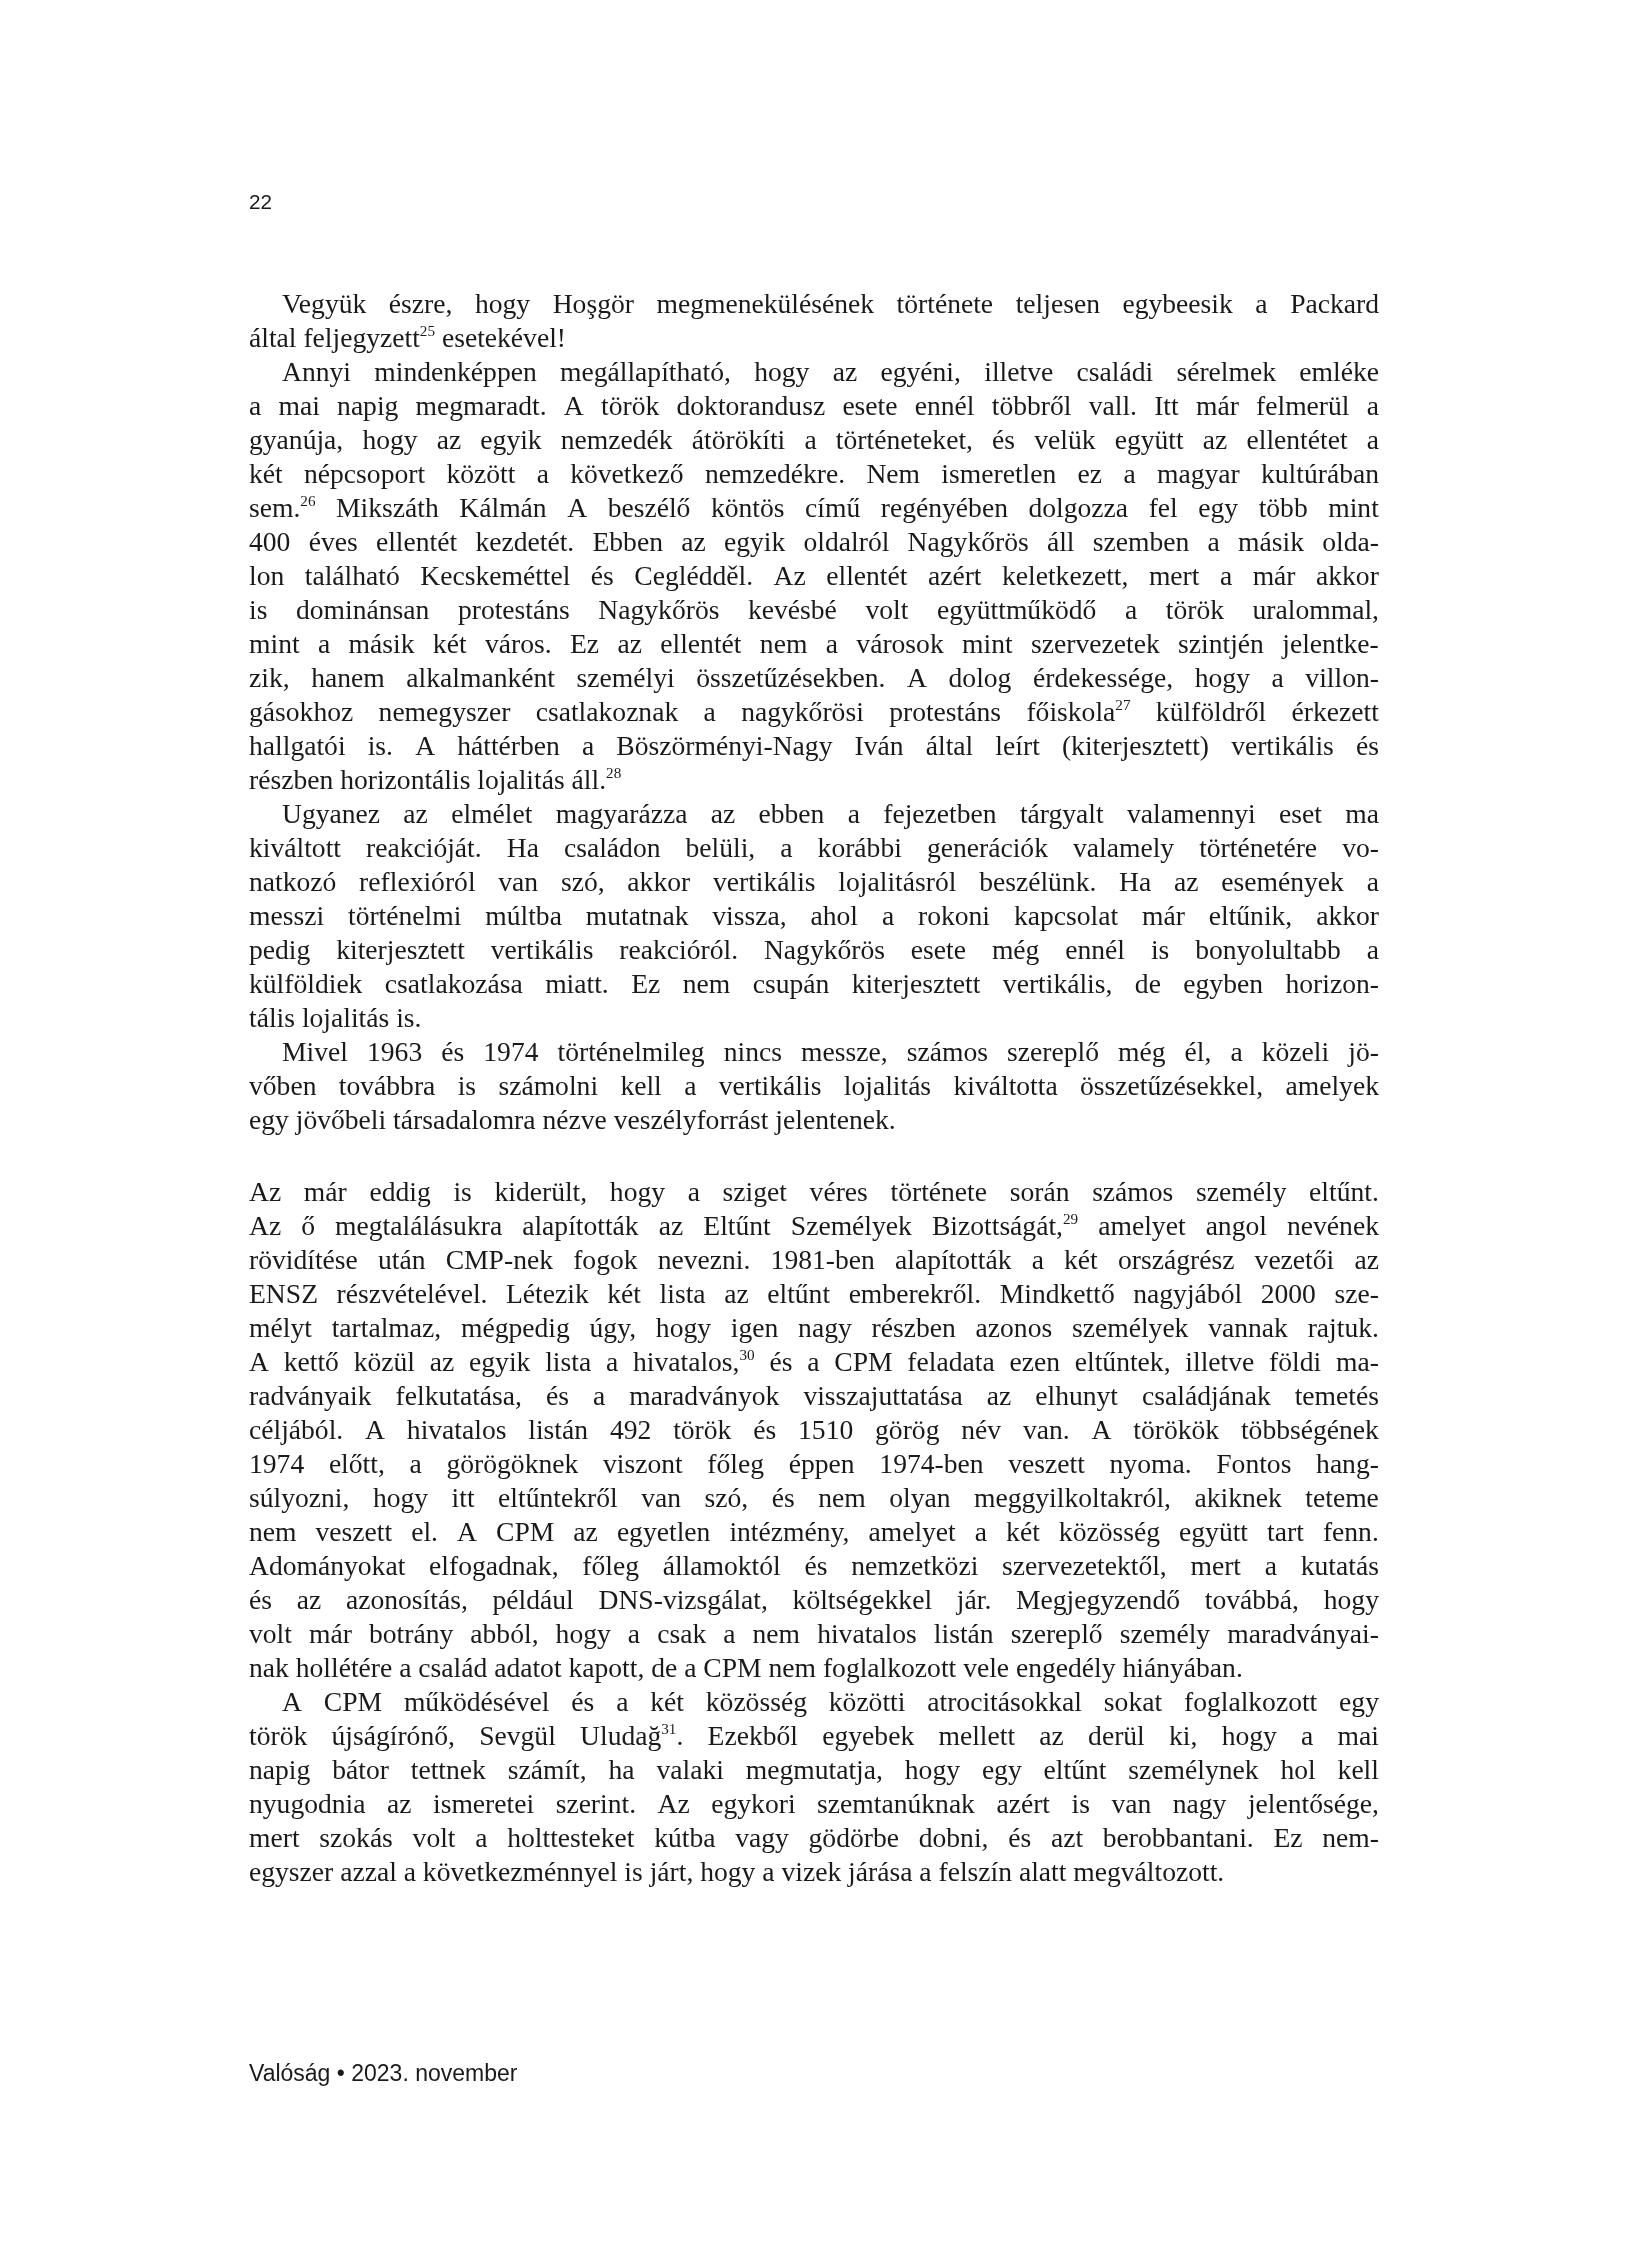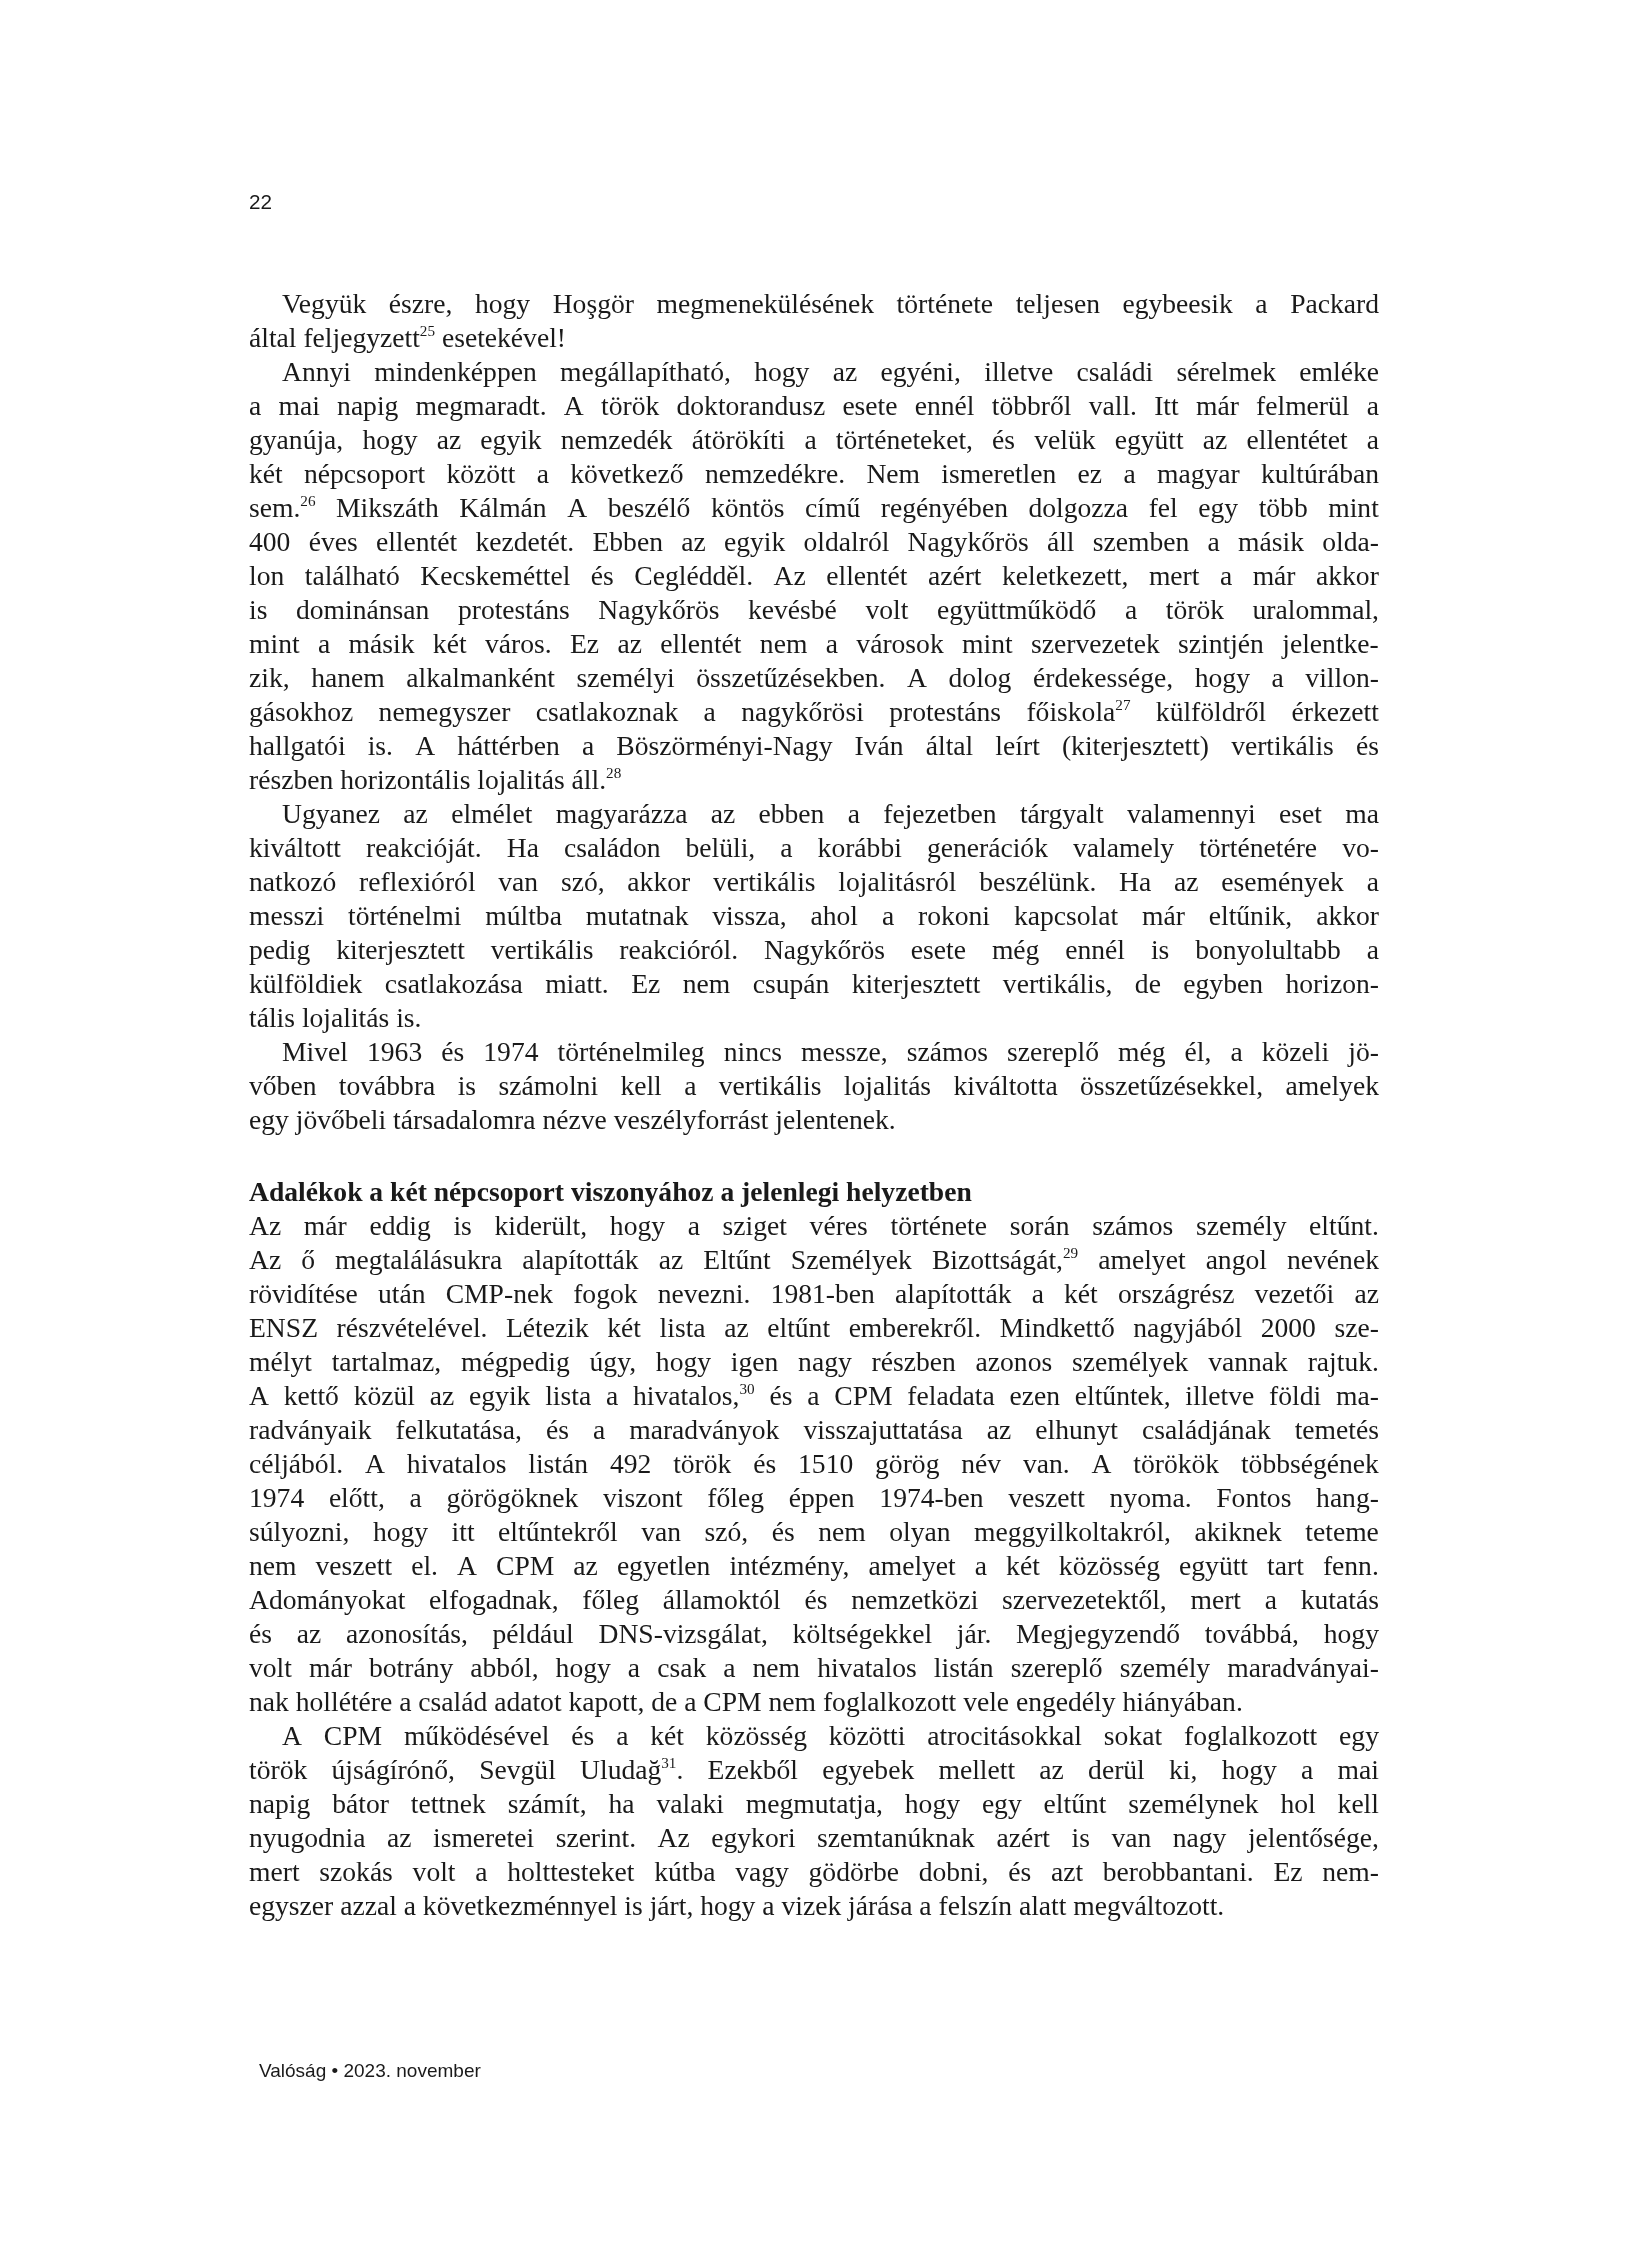--- a/index.html
+++ b/index.html
@@ -12,21 +12,21 @@
   .running-head .pnum { letter-spacing: 0; }
   .body-text {
     position: absolute; left: 249px; top: 287px; width: 1130px;
     font-family: "Liberation Serif", serif; font-size: 27.6px; line-height: 34px;
   }
   .para-gap { height: 38px; }
   .heading { font-weight: bold; text-align-last: left; }
   sup { font-size: 55%; line-height: 0; vertical-align: 0.75em; }
   .footer {
     position: absolute; left: 249px; top: 2060px;
-    font-family: "Liberation Sans", sans-serif; font-size: 19px; margin-left: 10px;
+    font-family: "Liberation Sans", sans-serif; font-size: 23px;
   }
   
   .jl { display: flex; justify-content: space-between; width: 100%; }
   .jl.indent { padding-left: 33px; box-sizing: border-box; }
   .jl.last { justify-content: flex-start; gap: 0; }
   .jl.last .w { margin-right: 6.9px; }
 </style>
 </head>
 <body>
 
@@ -357,23 +357,20 @@
           <span class="w">egy</span>
           <span class="w">jövőbeli</span>
           <span class="w">társadalomra</span>
           <span class="w">nézve</span>
           <span class="w">veszélyforrást</span>
           <span class="w">jelentenek.</span>
         </div>
       </div>
     </div>
   <div class="para-gap"></div>
-  <div class="jl last heading" style="height:34px;align-items:baseline;">
-    <span>Adalékok a két népcsoport viszonyához a jelenlegi helyzetben</span>
-  </div>
   <div id="section-paras">
       <div>
         <div class="jl" style="height: 34px; align-items: baseline;">
           <span class="w">Az</span>
           <span class="w">már</span>
           <span class="w">eddig</span>
           <span class="w">is</span>
           <span class="w">kiderült,</span>
           <span class="w">hogy</span>
           <span class="w">a</span>

